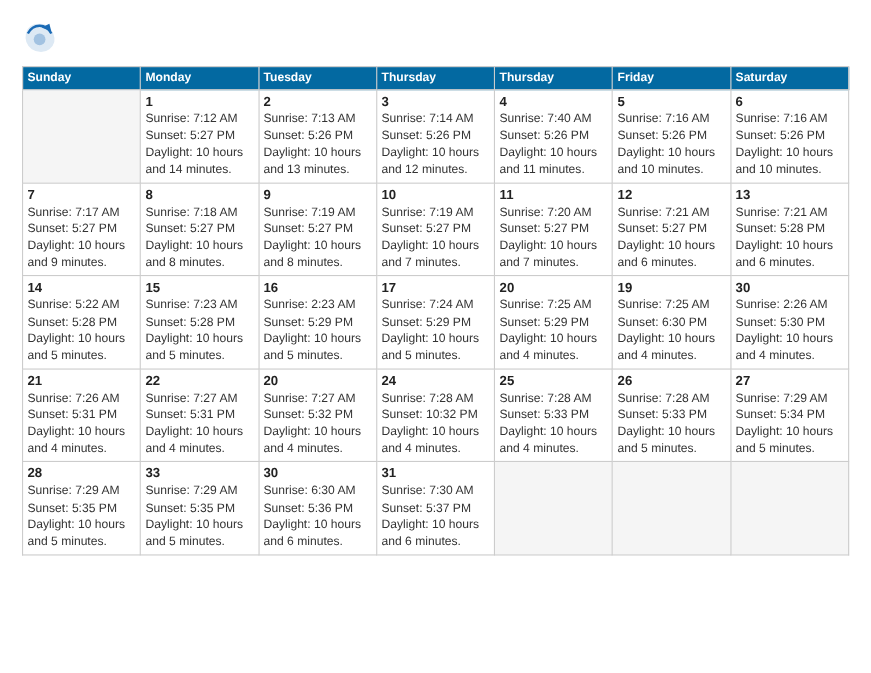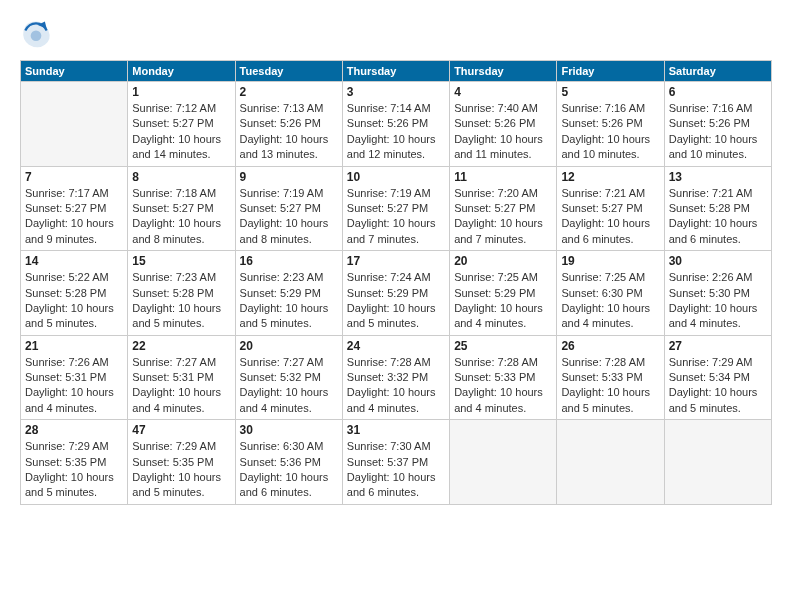--- a/index.html
+++ b/index.html
@@ -305,21 +305,21 @@
           <td>
             <span class="day-num">20</span>
             <div class="day-info">Sunrise: 7:27 AM
 Sunset: 5:32 PM
 Daylight: 10 hours
 and 4 minutes.</div>
           </td>
           <td>
             <span class="day-num">24</span>
             <div class="day-info">Sunrise: 7:28 AM
-Sunset: 3:32 PM
+Sunset: 10:32 PM
 Daylight: 10 hours
 and 4 minutes.</div>
           </td>
           <td>
             <span class="day-num">25</span>
             <div class="day-info">Sunrise: 7:28 AM
 Sunset: 5:33 PM
 Daylight: 10 hours
 and 4 minutes.</div>
           </td>
@@ -340,21 +340,21 @@
         </tr>
         <tr class="last-row">
           <td>
             <span class="day-num">28</span>
             <div class="day-info">Sunrise: 7:29 AM
 Sunset: 5:35 PM
 Daylight: 10 hours
 and 5 minutes.</div>
           </td>
           <td>
-            <span class="day-num">47</span>
+            <span class="day-num">33</span>
             <div class="day-info">Sunrise: 7:29 AM
 Sunset: 5:35 PM
 Daylight: 10 hours
 and 5 minutes.</div>
           </td>
           <td>
             <span class="day-num">30</span>
             <div class="day-info">Sunrise: 6:30 AM
 Sunset: 5:36 PM
 Daylight: 10 hours

